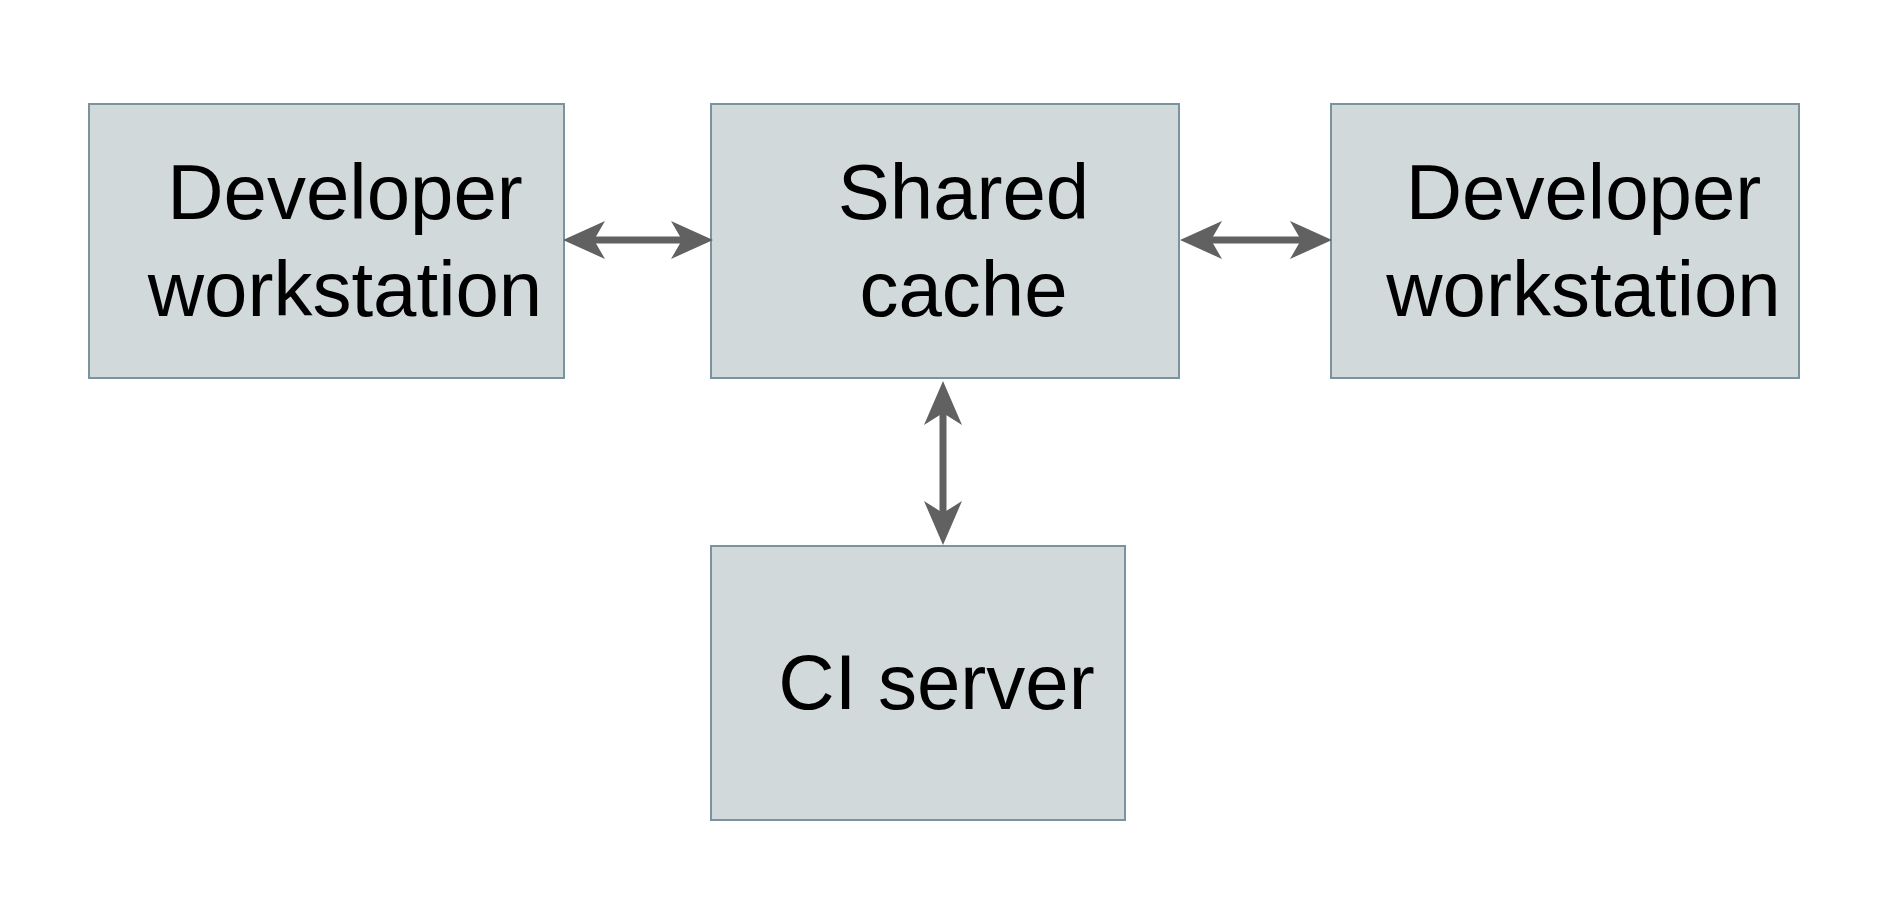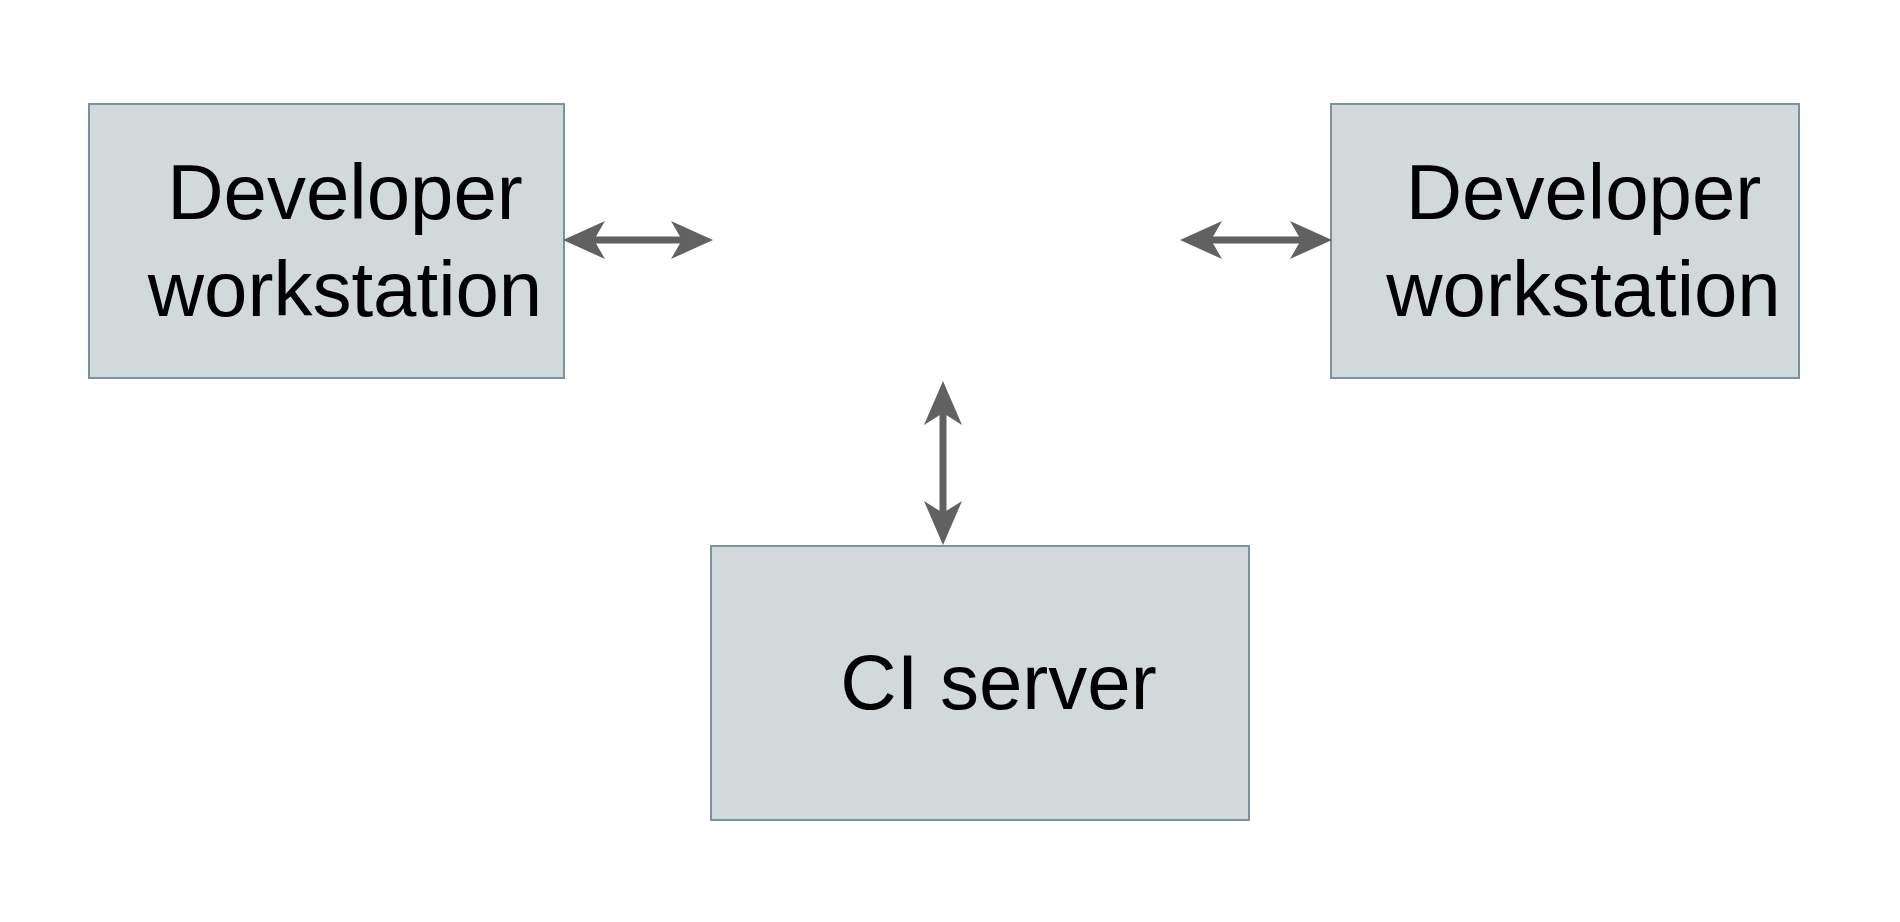--- a/index.html
+++ b/index.html
@@ -34,40 +34,43 @@
     color: var(--text);
     font-size: 78px;
     line-height: 1.25;
     letter-spacing: 0;
     padding-left: 37px;
   }
   .node .label { display: inline-block; }
   #node-dev-left   { left: 88px;   top: 103px; width: 477px; height: 276px; }
   #node-cache      { left: 710px;  top: 103px; width: 470px; height: 276px; }
   #node-dev-right  { left: 1330px; top: 103px; width: 470px; height: 276px; }
-  #node-ci         { left: 710px;  top: 545px; width: 540px; height: 276px; }
+  #node-ci         { left: 710px;  top: 545px; width: 416px; height: 276px; }
   #node-cache .label { max-width: 320px; }
   .edge {
     position: absolute;
     color: var(--arrow);
     display: block;
   }
   #edge-left  { left: 561px;  top: 214px; }
   #edge-right { left: 1178px; top: 214px; }
   #edge-down  { left: 917px;  top: 379px; }
 </style>
 </head>
 <body>
 
 <div class="canvas">
 
   <div class="node" id="node-dev-left">
     <span class="label">Developer workstation</span>
   </div>
 
+  <div class="node" id="node-cache">
+    <span class="label">Shared cache</span>
+  </div>
 
   <div class="node" id="node-dev-right">
     <span class="label">Developer workstation</span>
   </div>
 
   <div class="node" id="node-ci">
     <span class="label">CI server</span>
   </div>
 
   <svg class="edge" id="edge-left" width="154" height="52" viewBox="0 0 154 52" aria-hidden="true">

